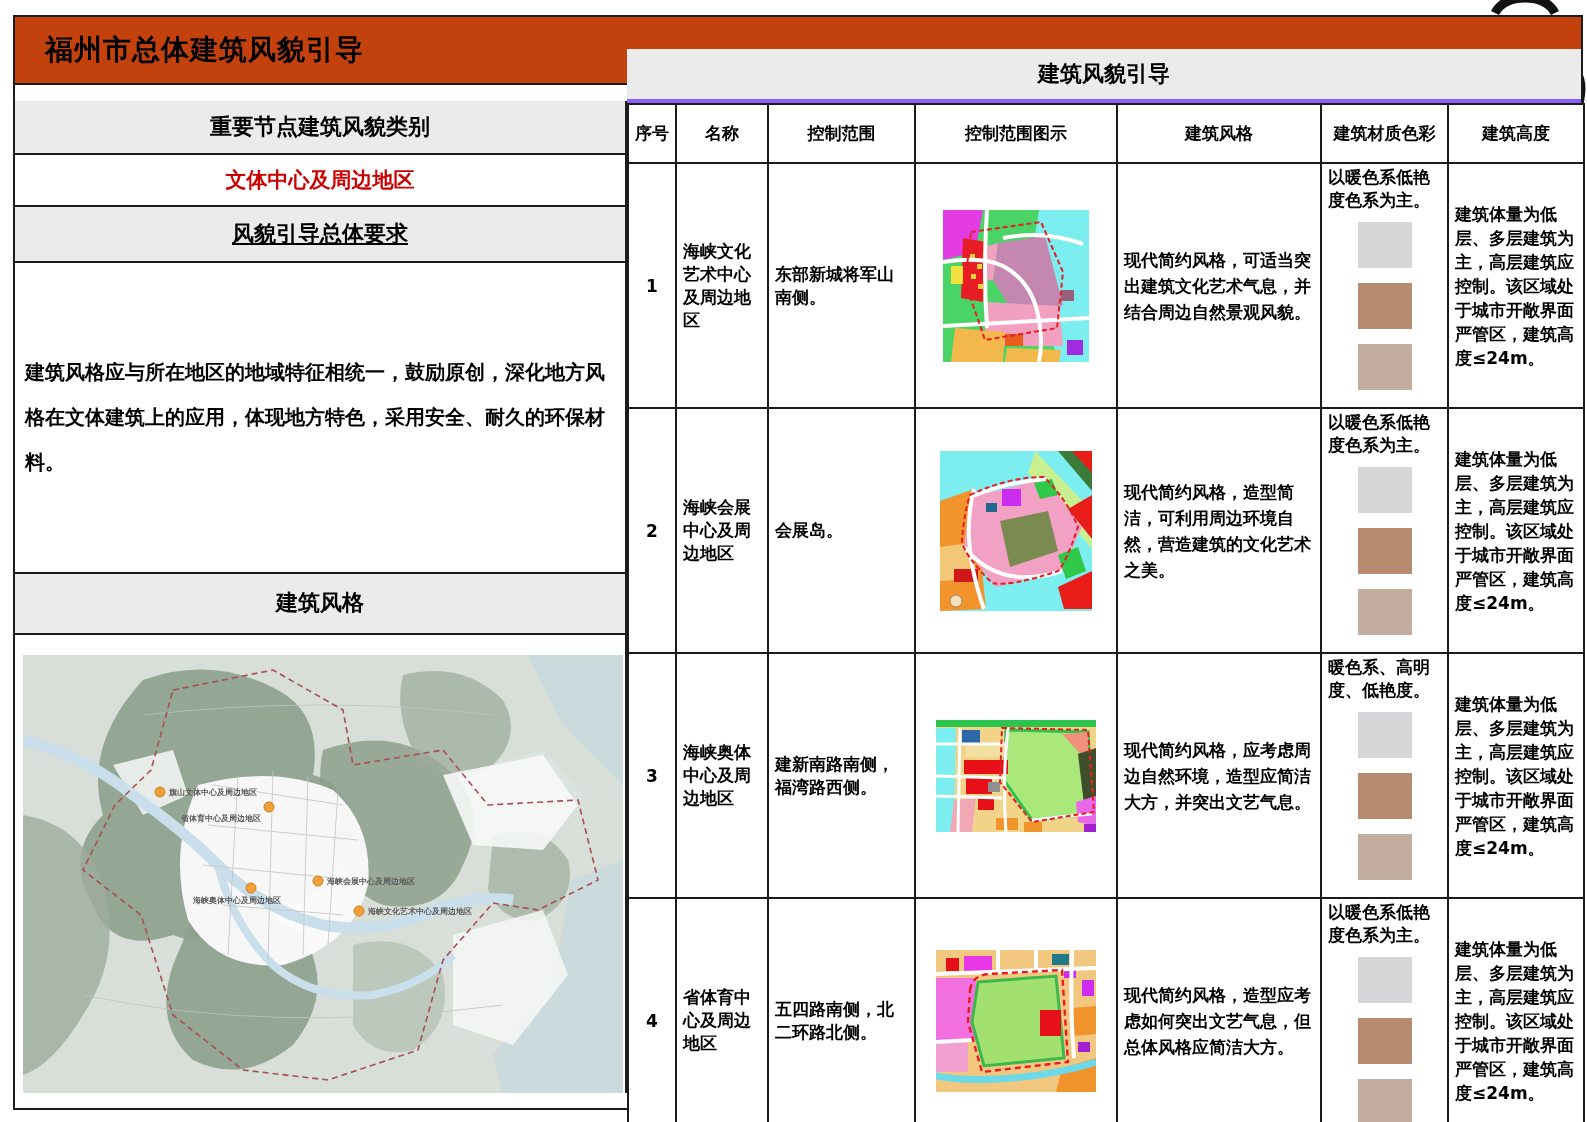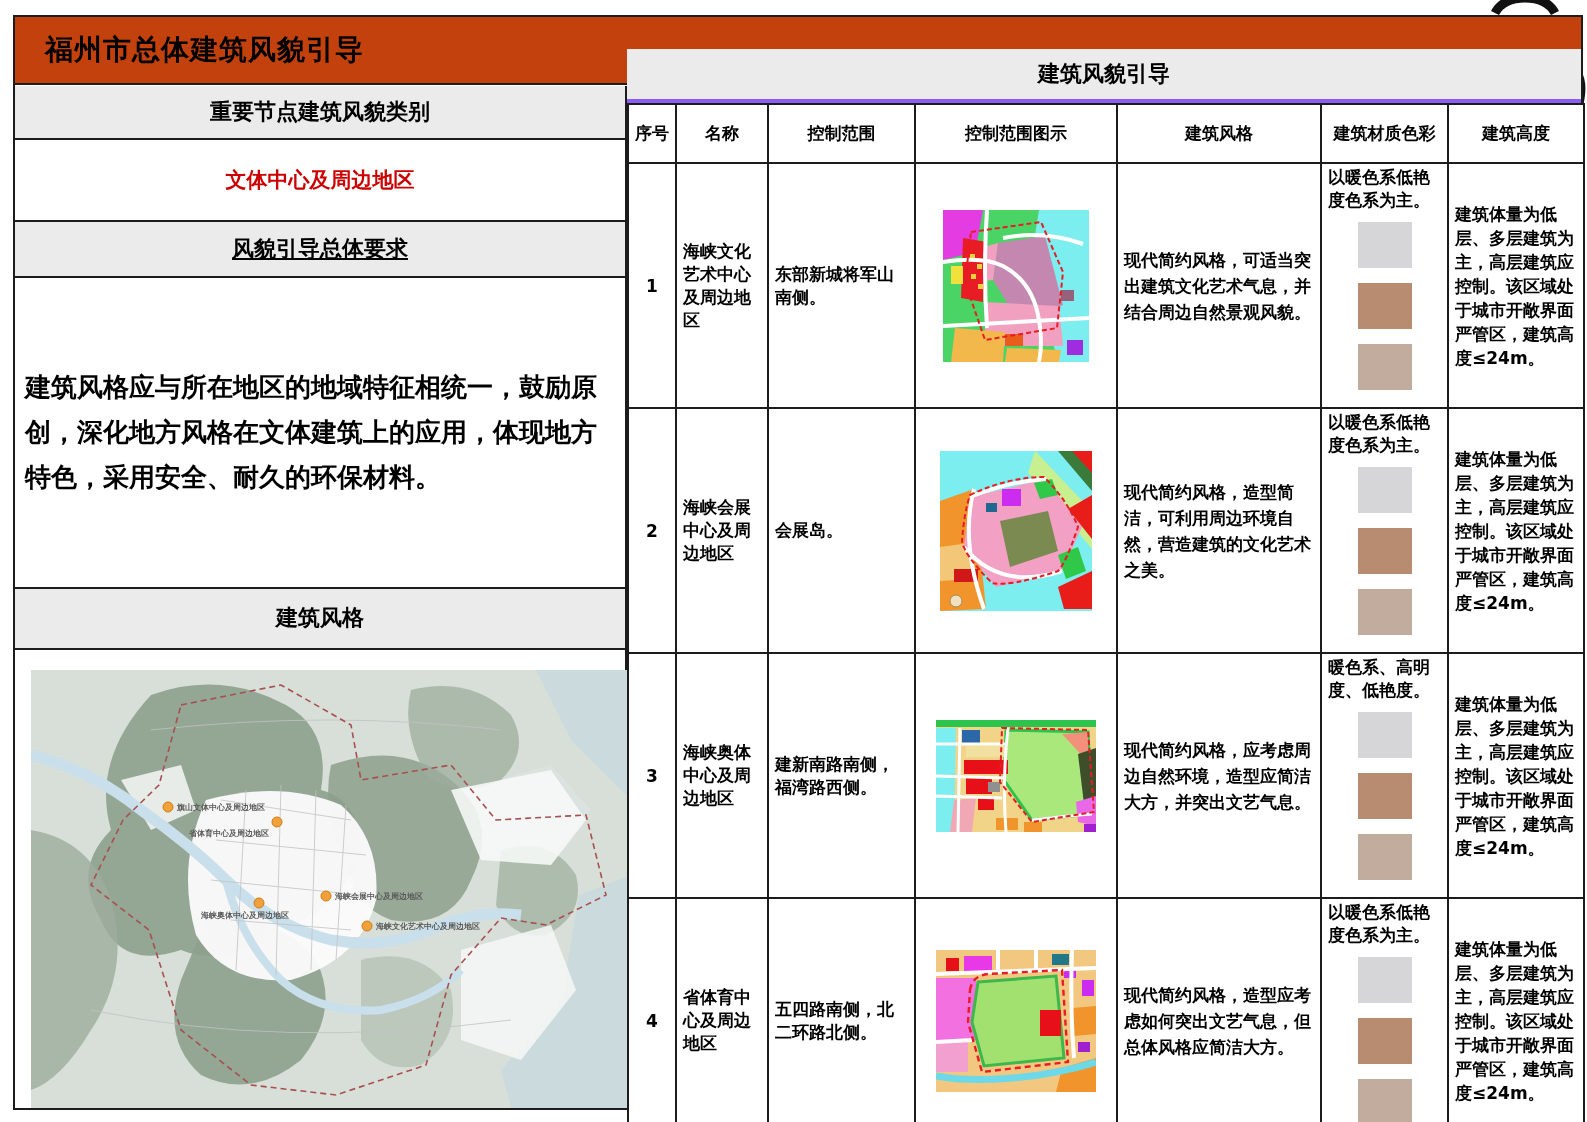--- a/index.html
+++ b/index.html
@@ -8,27 +8,27 @@
   .sheet{position:absolute;left:13px;top:15px;width:1570px;height:1095px;
          border:2px solid #1c1c1c;box-sizing:border-box;display:flex;flex-direction:column;background:#fff;}
   .title-bar{height:68px;background:#c2410c;border-bottom:2px solid #1c1c1c;box-sizing:border-box;
              display:flex;align-items:center;padding-left:30px;font-size:28px;letter-spacing:1px;}
   .content{flex:1;display:flex;min-height:0;align-items:center;}
   
   .left-panel{width:612px;border-right:2px solid #1c1c1c;box-sizing:border-box;display:flex;flex-direction:column;}
   .hdr{background:#ebebeb;border-bottom:2px solid #1c1c1c;box-sizing:border-box;
        display:flex;align-items:center;justify-content:center;font-size:22px;}
   .cat-hdr{height:54px;}
-  .cat-val{height:82px;background:#fff;border-bottom:2px solid #1c1c1c;box-sizing:border-box;
+  .cat-val{height:52px;background:#fff;border-bottom:2px solid #1c1c1c;box-sizing:border-box;
            display:flex;align-items:center;justify-content:center;font-size:21px;color:#cc0000;}
   .req-hdr{height:56px;text-decoration:underline;}
   .req-text{height:311px;border-bottom:2px solid #1c1c1c;box-sizing:border-box;background:#fff;
-            display:flex;align-items:center;padding:0 10px;font-size:26px;line-height:45px;}
+            display:flex;align-items:center;padding:0 10px;font-size:20px;line-height:45px;}
   .loc-hdr{height:61px;}
-  .map-cell{flex:1;background:#fff;padding:20px 5px 0 16px;box-sizing:border-box;}
+  .map-cell{flex:1;background:#fff;padding:20px 5px 0 8px;box-sizing:border-box;}
   .map-cell svg{display:block;}
   
   .right-panel{flex:1;display:flex;flex-direction:column;min-width:0;}
   .tbl-title{height:54px;background:#ebebeb;border-bottom:4px solid #8b5cf6;box-sizing:border-box;
              display:flex;align-items:center;justify-content:center;font-size:22px;}
   table.guide{border-collapse:collapse;table-layout:fixed;width:100%;flex:1;}
   table.guide td,table.guide th{border:2px solid #1c1c1c;box-sizing:border-box;font-size:17px;
              padding:2px 6px;vertical-align:middle;background:#fff;}
   table.guide th{text-align:center;font-size:17px;height:59px;}
   td.c-no{text-align:center;}

